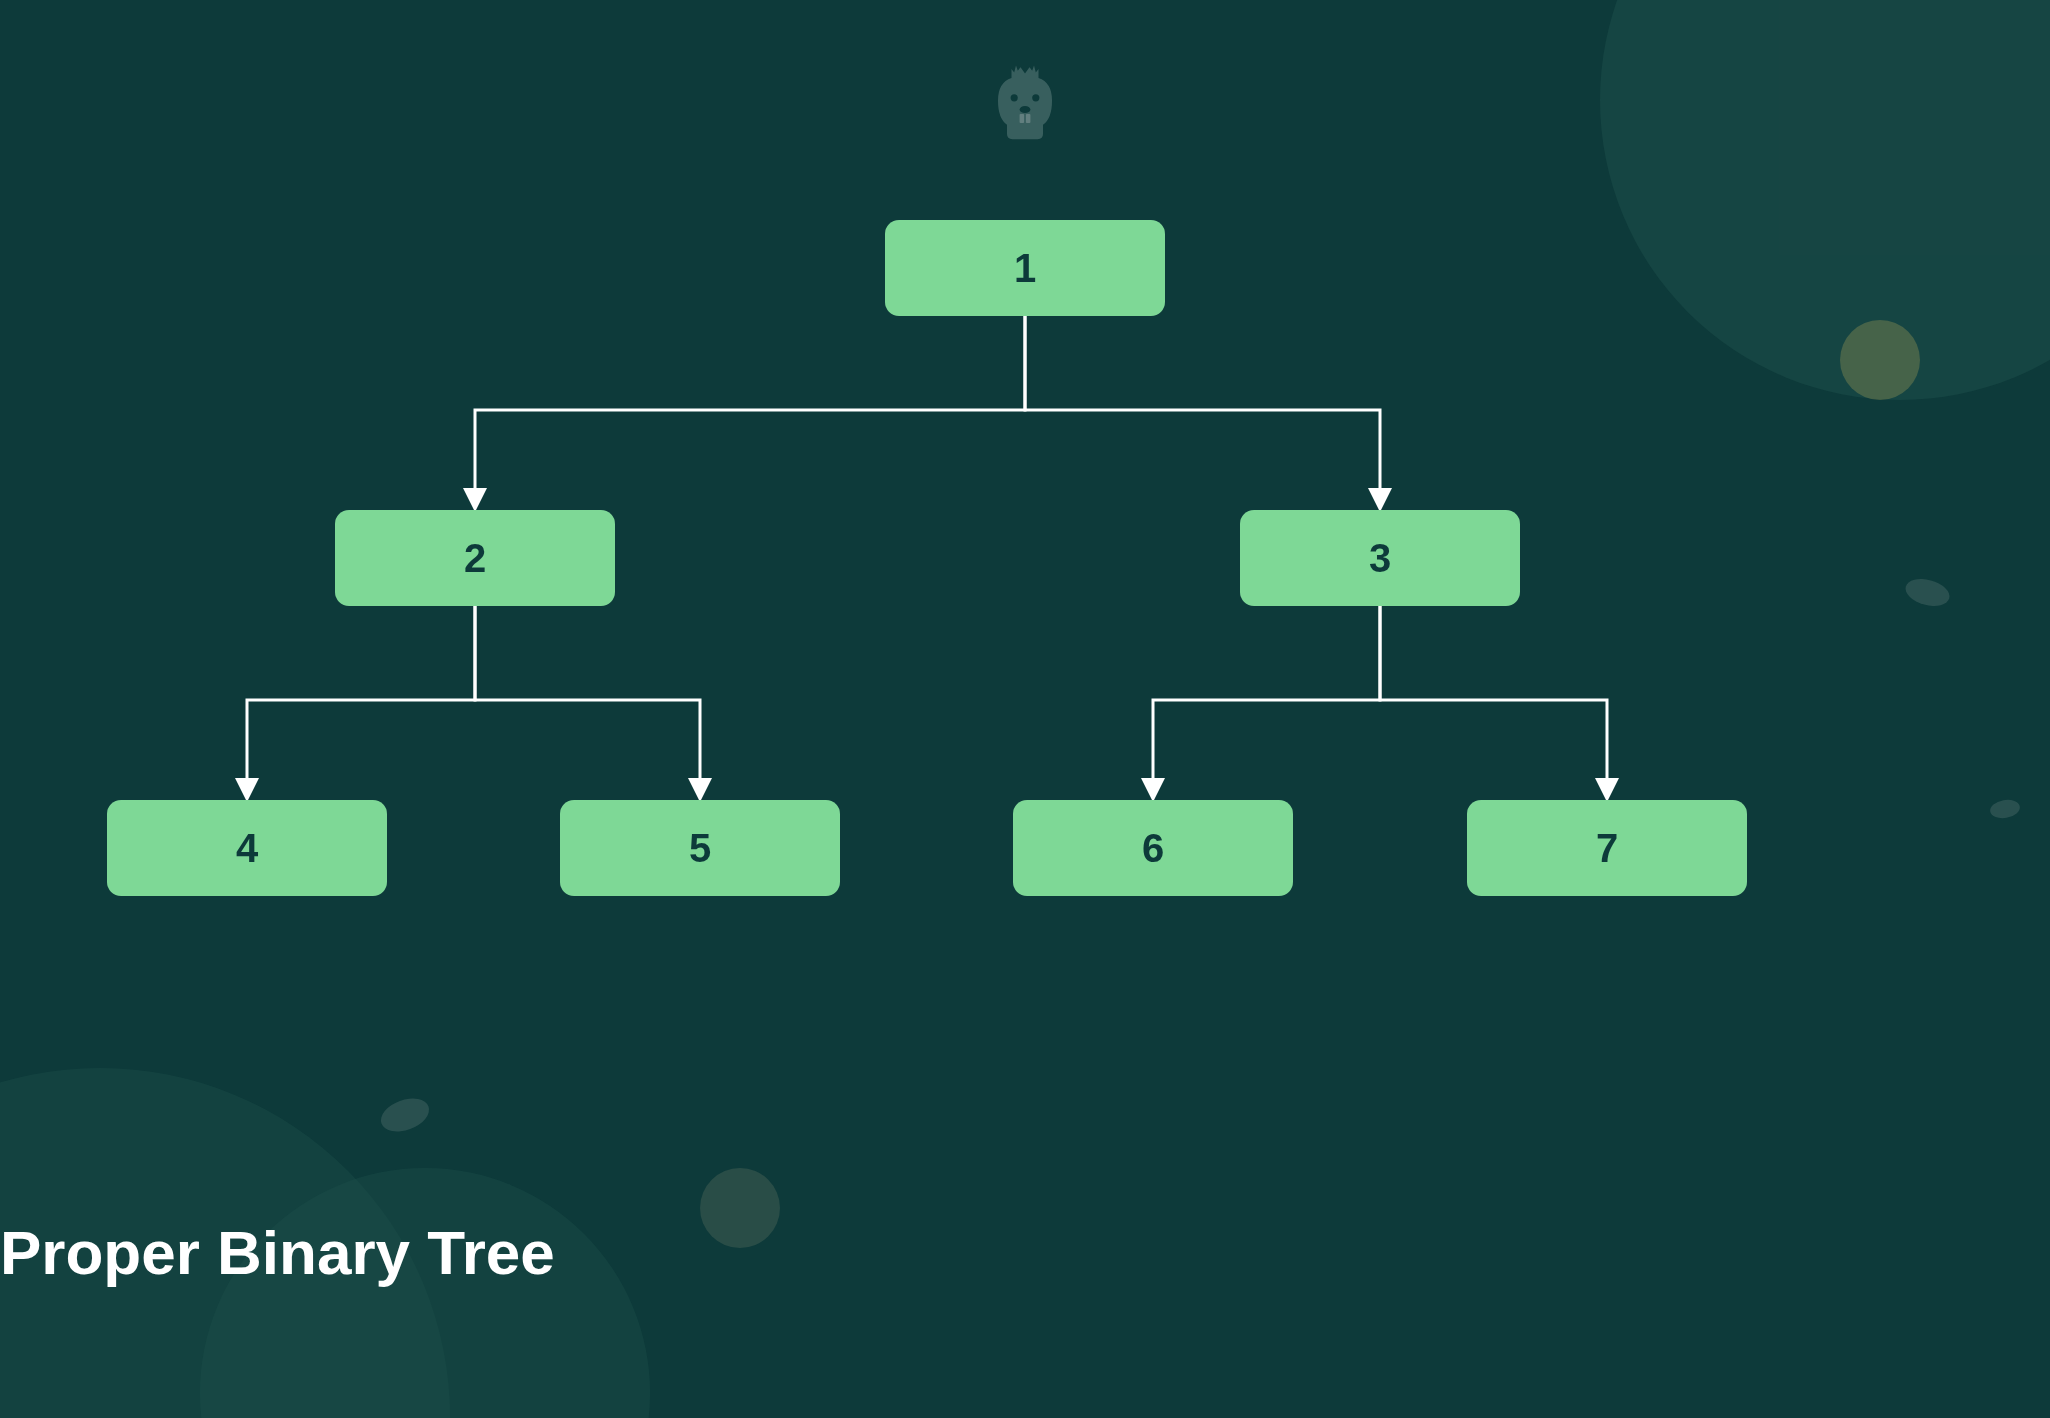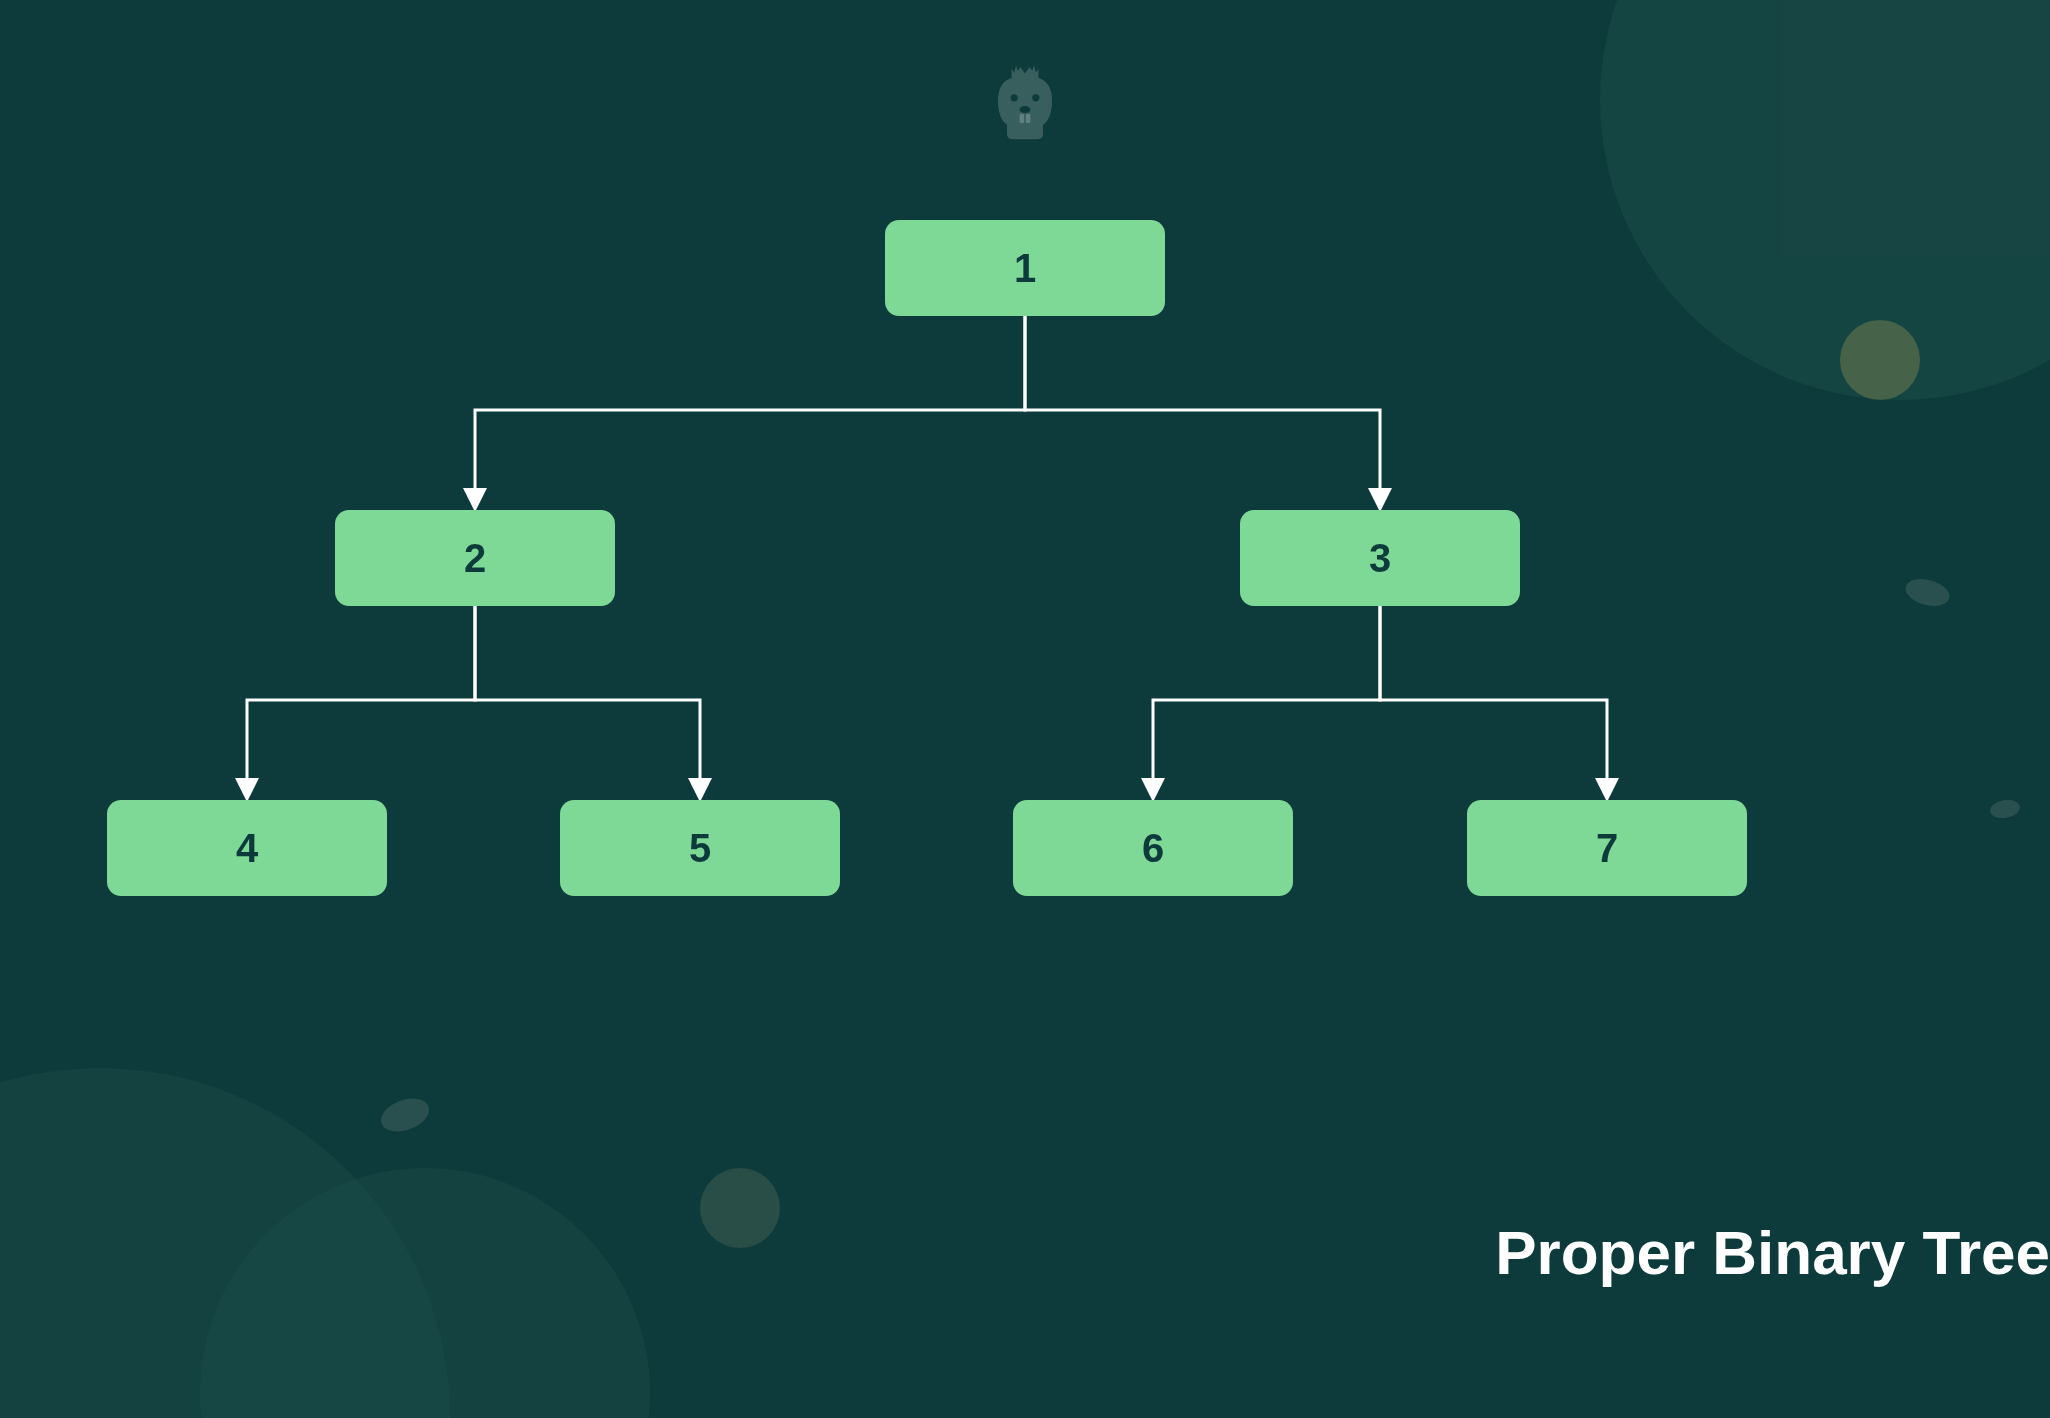--- a/index.html
+++ b/index.html
@@ -121,21 +121,21 @@
       height: 100%;
       pointer-events: none;
     }
     
     
     .title {
       position: absolute;
       bottom: 130px;
       left: 0;
       width: 100%;
-      text-align: right;
+      text-align: left;
       color: #ffffff;
       font-size: 62px;
       font-weight: 700;
     }
   </style>
 </head>
 <body>
 
 <div class="bg-circle-1"></div>
 <div class="bg-circle-2"></div>

